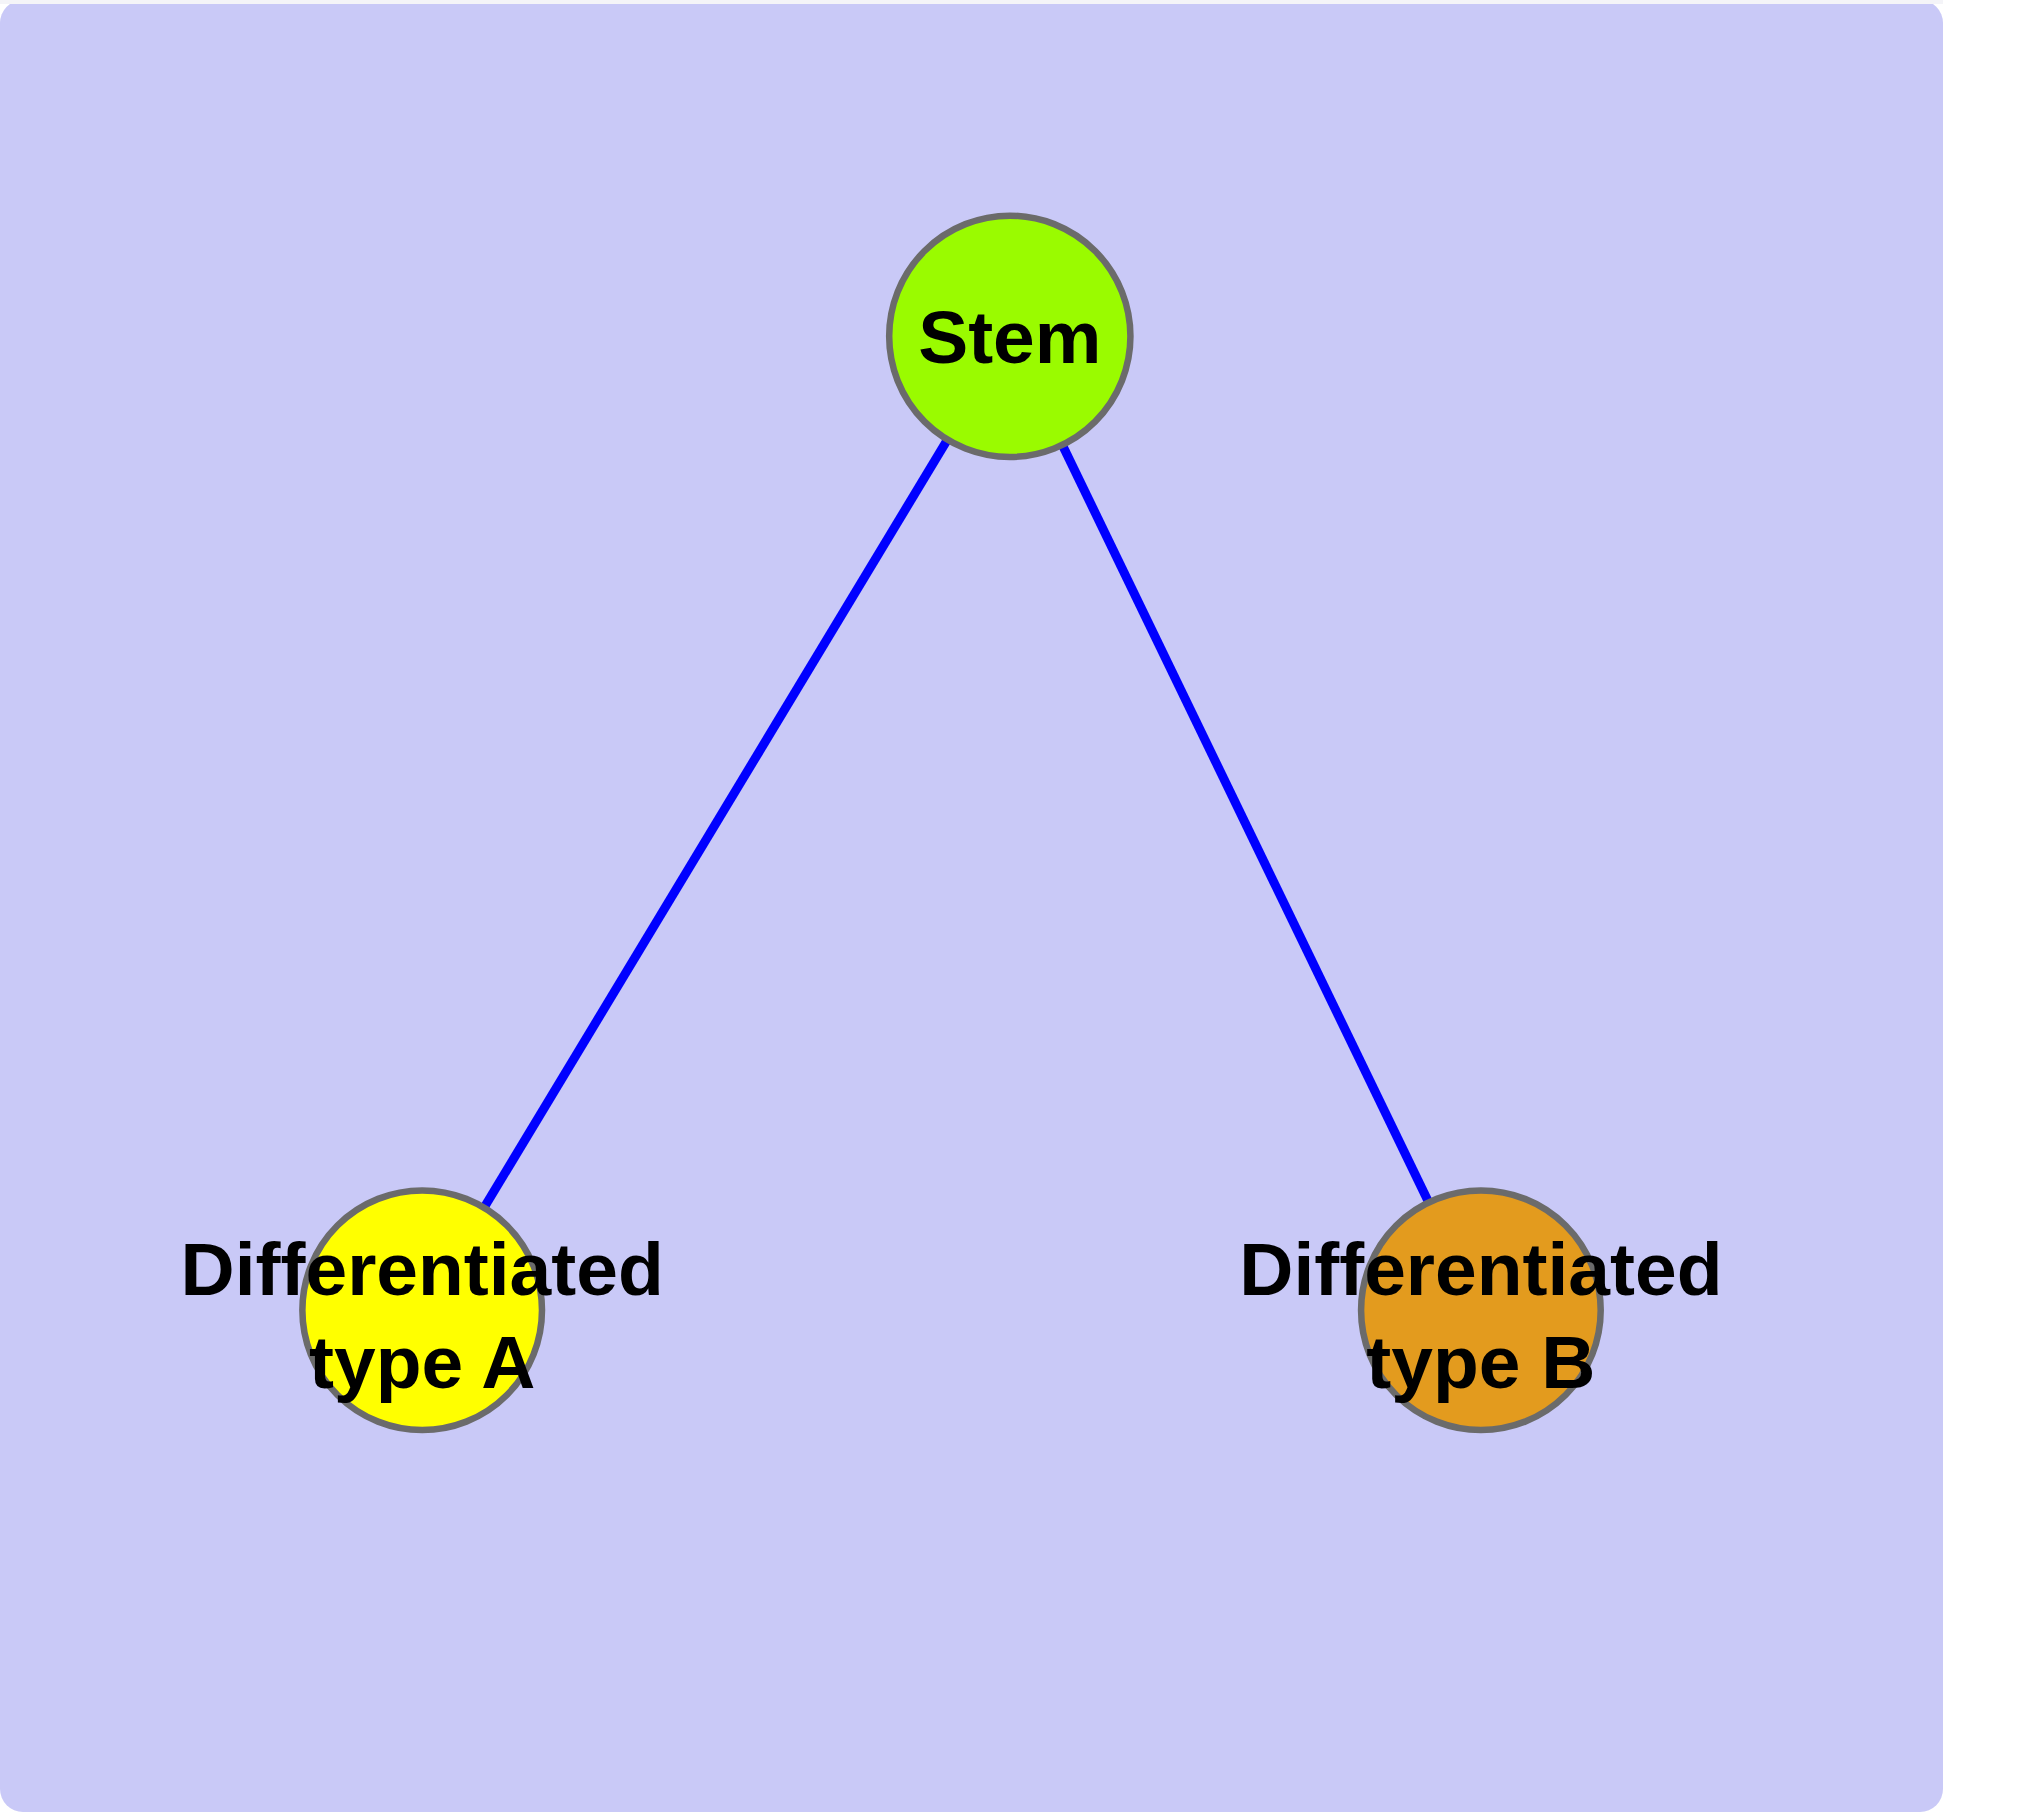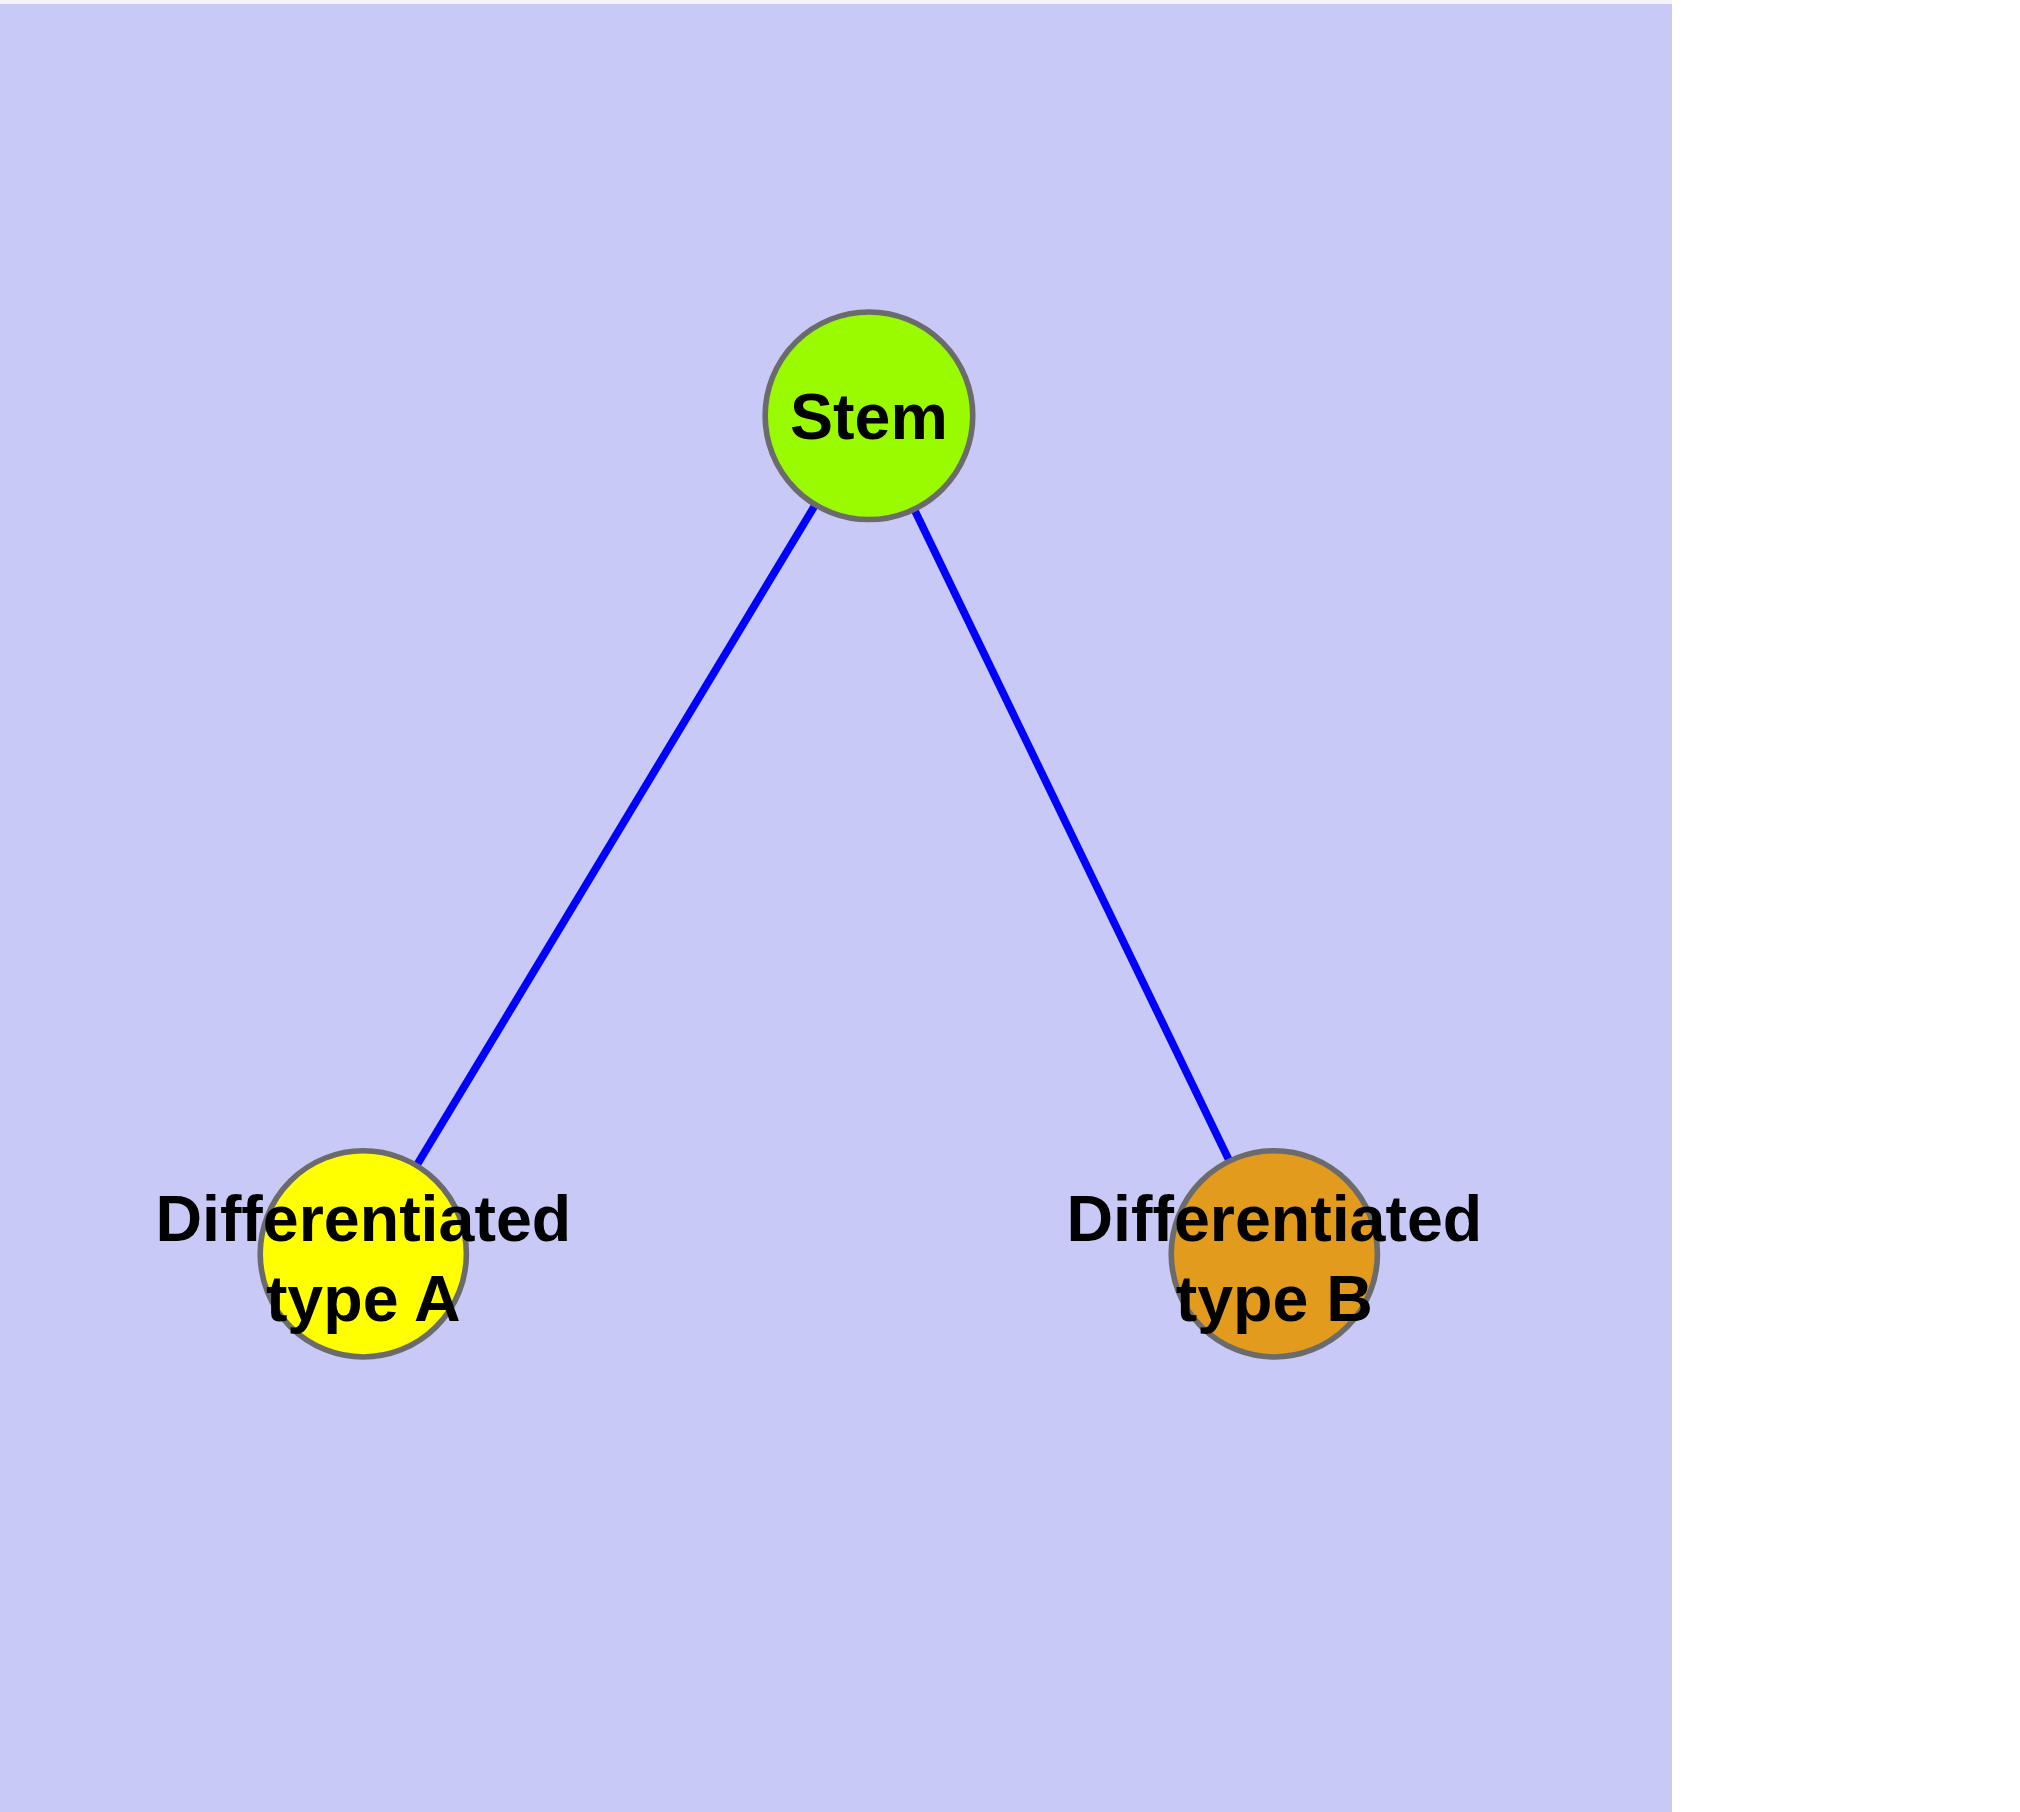--- a/index.html
+++ b/index.html
@@ -8,23 +8,24 @@
   }
   * { margin: 0; padding: 0; box-sizing: border-box; }
   html, body {
     width: 2021px;
     height: 1812px;
     overflow: hidden;
     font-family: "Liberation Sans", sans-serif;
   }
   .canvas {
     position: relative;
-    width: 1672px;
+    width: 1943px;
     height: 1812px;
     background: var(--bg);
+    border-radius: 23px;
   }
   .top-strip {
     position: absolute;
     top: 0; left: 0;
     width: 100%;
     height: 4.2px;
     background: var(--strip);
   }
   svg.graph {
     position: absolute;

